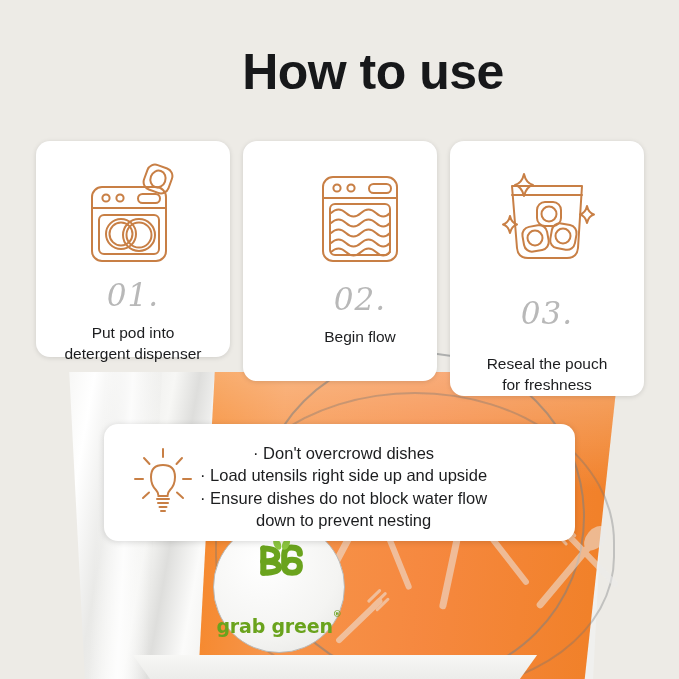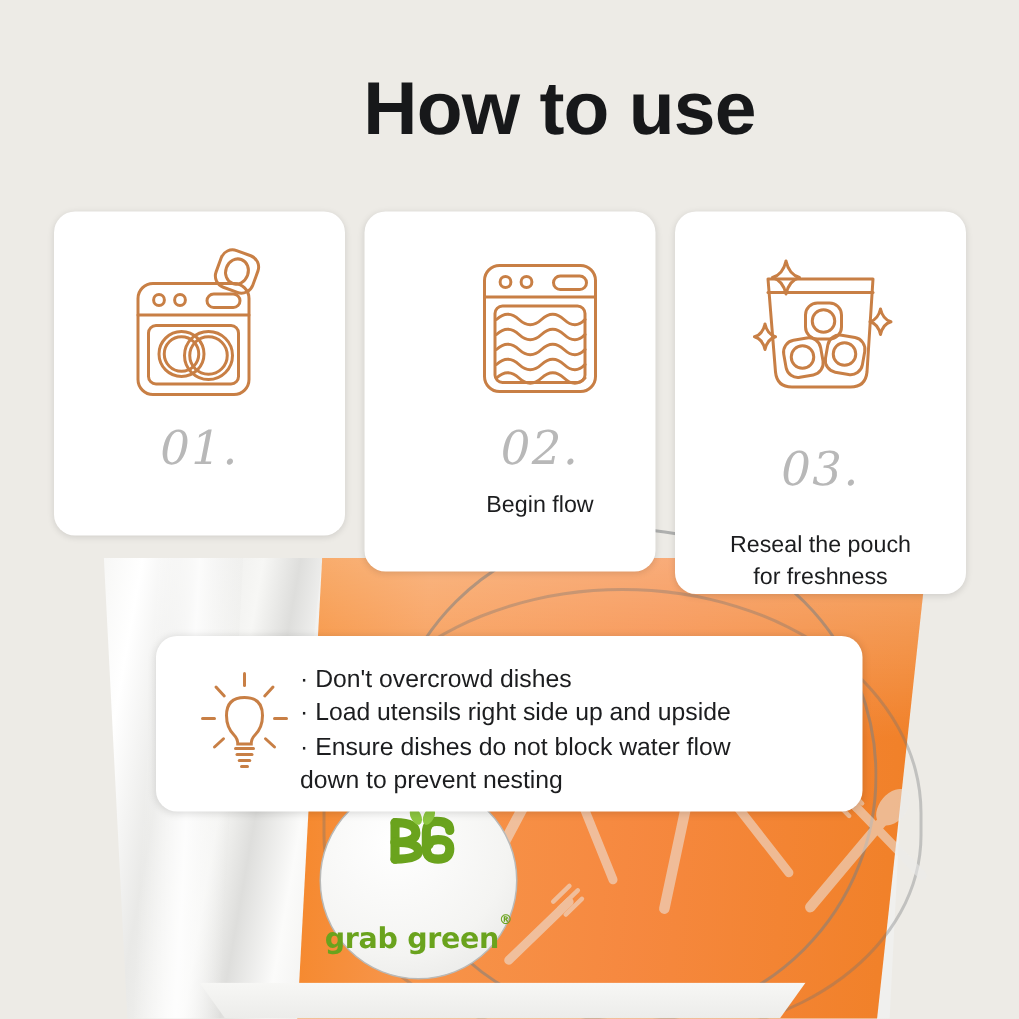--- a/index.html
+++ b/index.html
@@ -119,21 +119,21 @@
     font-size:15.5px; line-height:1.35; color:#1c1d1f; font-weight:400;
     padding:0 8px;
   }
 
   
   #tips-panel{
     position:absolute; left:104px; top:424px;
     width:471px; height:117px;
     background:#fff; border-radius:14px;
     box-shadow:0 1px 6px rgba(0,0,0,.15);
-    display:flex; align-items:flex-start; padding:16px 20px 0 22px;
+    display:flex; align-items:flex-start; padding:16px 20px 0 22px;text-align:center;
   }
   #tips-icon{ flex:0 0 74px; display:flex; justify-content:center; padding-top:6px; }
   .tips-list{ list-style:none; padding-top:2px; }
   .tips-list li{
     font-size:16.5px; line-height:1.35; color:#1c1d1f;
     text-indent:-12px; padding-left:12px;
   }
   .tips-list li::before{ content:"·  "; color:#1c1d1f; }
   .tips-list li.cont{ text-indent:0; padding-left:0; }
   .tips-list li.cont::before{ content:""; }
@@ -229,20 +229,24 @@
             <circle cx="40" cy="71" r="15"></circle>
             <circle cx="40" cy="71" r="11.5"></circle>
             <circle cx="58" cy="72" r="16"></circle>
             <circle cx="58" cy="72" r="12.5"></circle>
             <rect x="64" y="3" width="26" height="26" rx="8" transform="rotate(20 77 16)"></rect>
             <ellipse cx="77" cy="16" rx="7.5" ry="8.5" transform="rotate(20 77 16)"></ellipse>
           </g>
         </svg>
       </div>
       <div class="step-number">01.</div>
+      <div class="card-text">
+        <div>Put pod into</div>
+        <div>detergent dispenser</div>
+      </div>
     </div>
 
     <div class="card" id="card-2">
       <div class="card-icon">
         <svg width="90" height="104" viewBox="0 0 90 104">
           <g fill="none" stroke="#c87f45" stroke-width="2" stroke-linecap="round" stroke-linejoin="round">
             <rect x="8" y="10" width="74" height="84" rx="10"></rect>
             <path d="M8 31 H82"></path>
             <circle cx="22" cy="21" r="3.6"></circle>
             <circle cx="36" cy="21" r="3.6"></circle>

